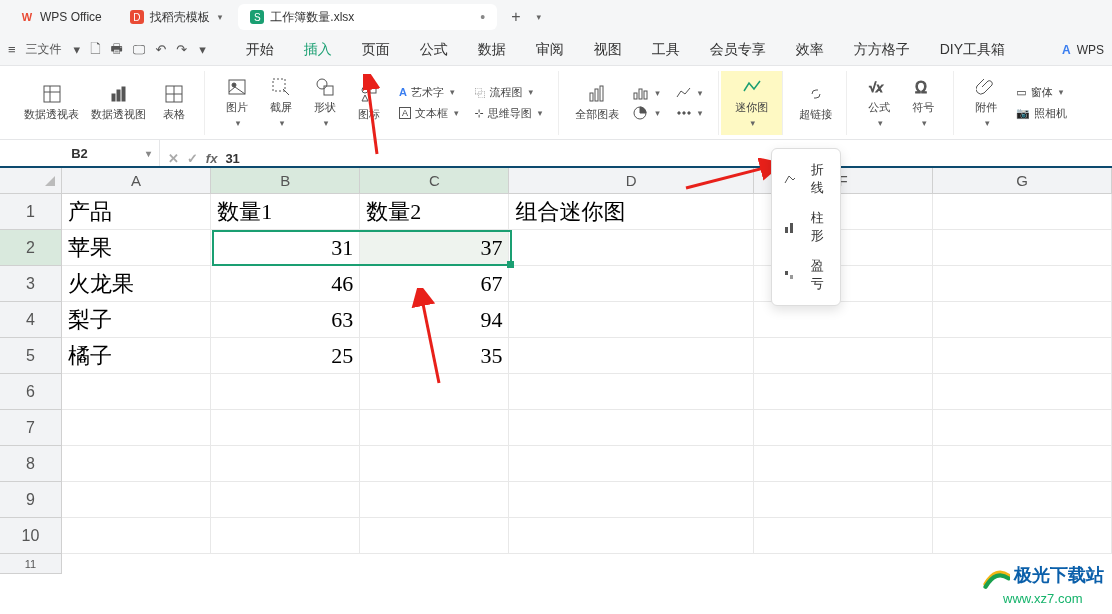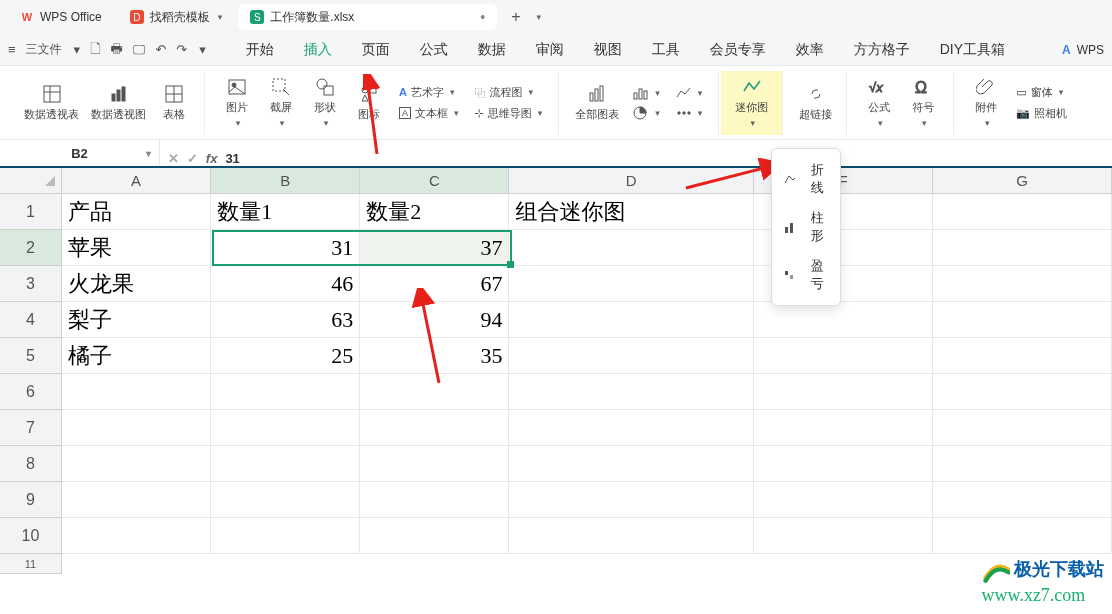--- a/index.html
+++ b/index.html
@@ -57,23 +57,23 @@
 .selbox { position:absolute; border:2px solid #1a9f72; pointer-events:none; }
 .selbox::after { content:""; position:absolute; right:-4px; bottom:-4px; width:7px; height:7px; background:#1a9f72; }
 
 .sparkline-menu { position:absolute; left:771px; top:148px; width:70px; background:#fff; border:1px solid #ddd; border-radius:6px; box-shadow:0 4px 12px rgba(0,0,0,.12); padding:6px 4px; z-index:50;}
 .sm-item { display:flex; align-items:center; gap:16px; padding:6px 8px; font-size:13px; color:#333; border-radius:4px;}
 
 .arrow1 { position:absolute; left:363px; top:74px; z-index:40;}
 .arrow2 { position:absolute; left:399px; top:288px; z-index:40;}
 .arrow3 { position:absolute; left:680px; top:158px; z-index:40;}
 
-.watermark { position:absolute; right:8px; bottom:8px; text-align:left; z-index:60;}
+.watermark { position:absolute; right:8px; bottom:8px; text-align:center; z-index:60;}
 .wm-title { font-size:18px; font-weight:bold; color:#0a5faa; }
-.wm-url { font-size:18px; color:#15b36b;font-family:Liberation Serif, serif; }
+.wm-url { font-size:13px; color:#15b36b; }
 .wm-swoosh { width:28px; height:28px; display:inline-block; vertical-align:middle; }
 </style>
 </head>
 <body>
 
 <div class="tabbar">
   <div class="tab home">
     <span class="tab-icon wps-logo">W</span>
     <span>WPS Office</span>
   </div>

